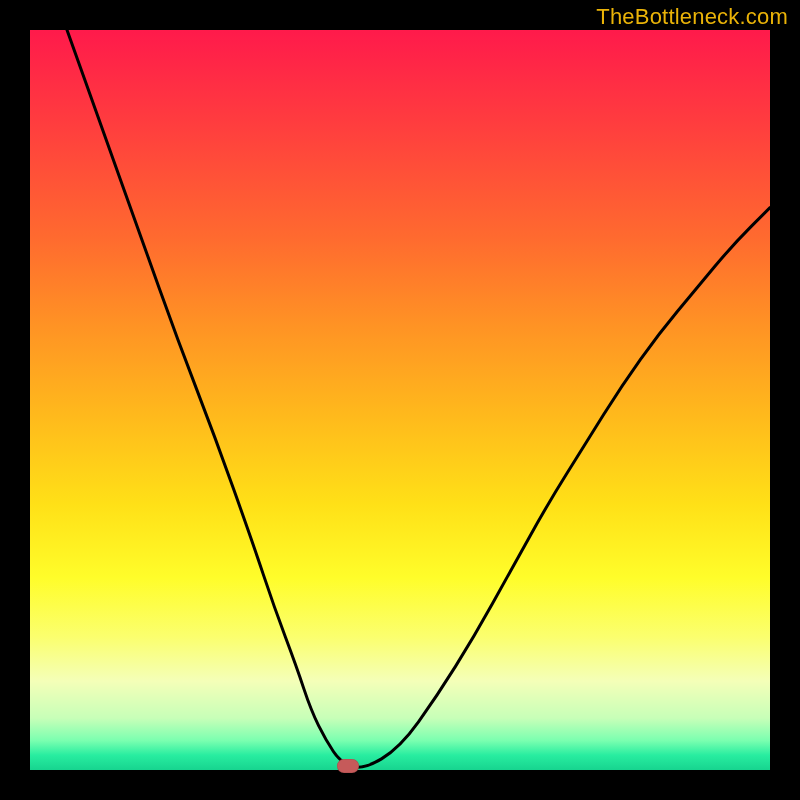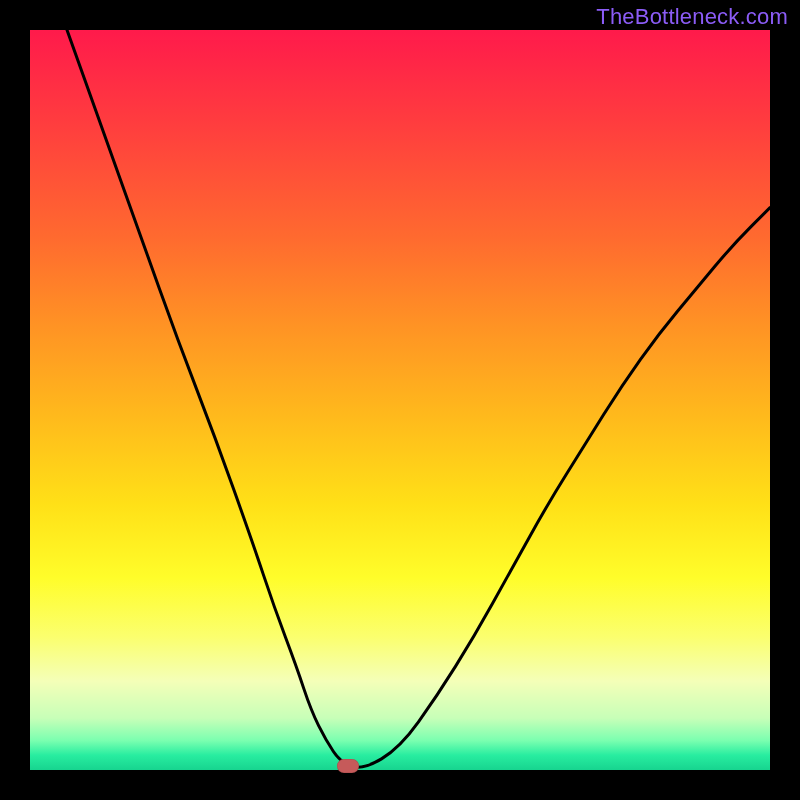--- a/index.html
+++ b/index.html
@@ -39,21 +39,21 @@
       #c7ffb8 93%,
       #7bffb0 96%,
       #28eda0 98%,
       #17d48f 100%
     );
   }
   .watermark {
     position: absolute;
     top: 4px;
     right: 12px;
-    color: #8b5cf6;
+    color: #eab308;
     font-size: 22px;
     font-weight: 500;
     letter-spacing: 0.2px;
     user-select: none;
   }
   svg.curve {
     position: absolute;
     top: 0;
     left: 0;
   }

